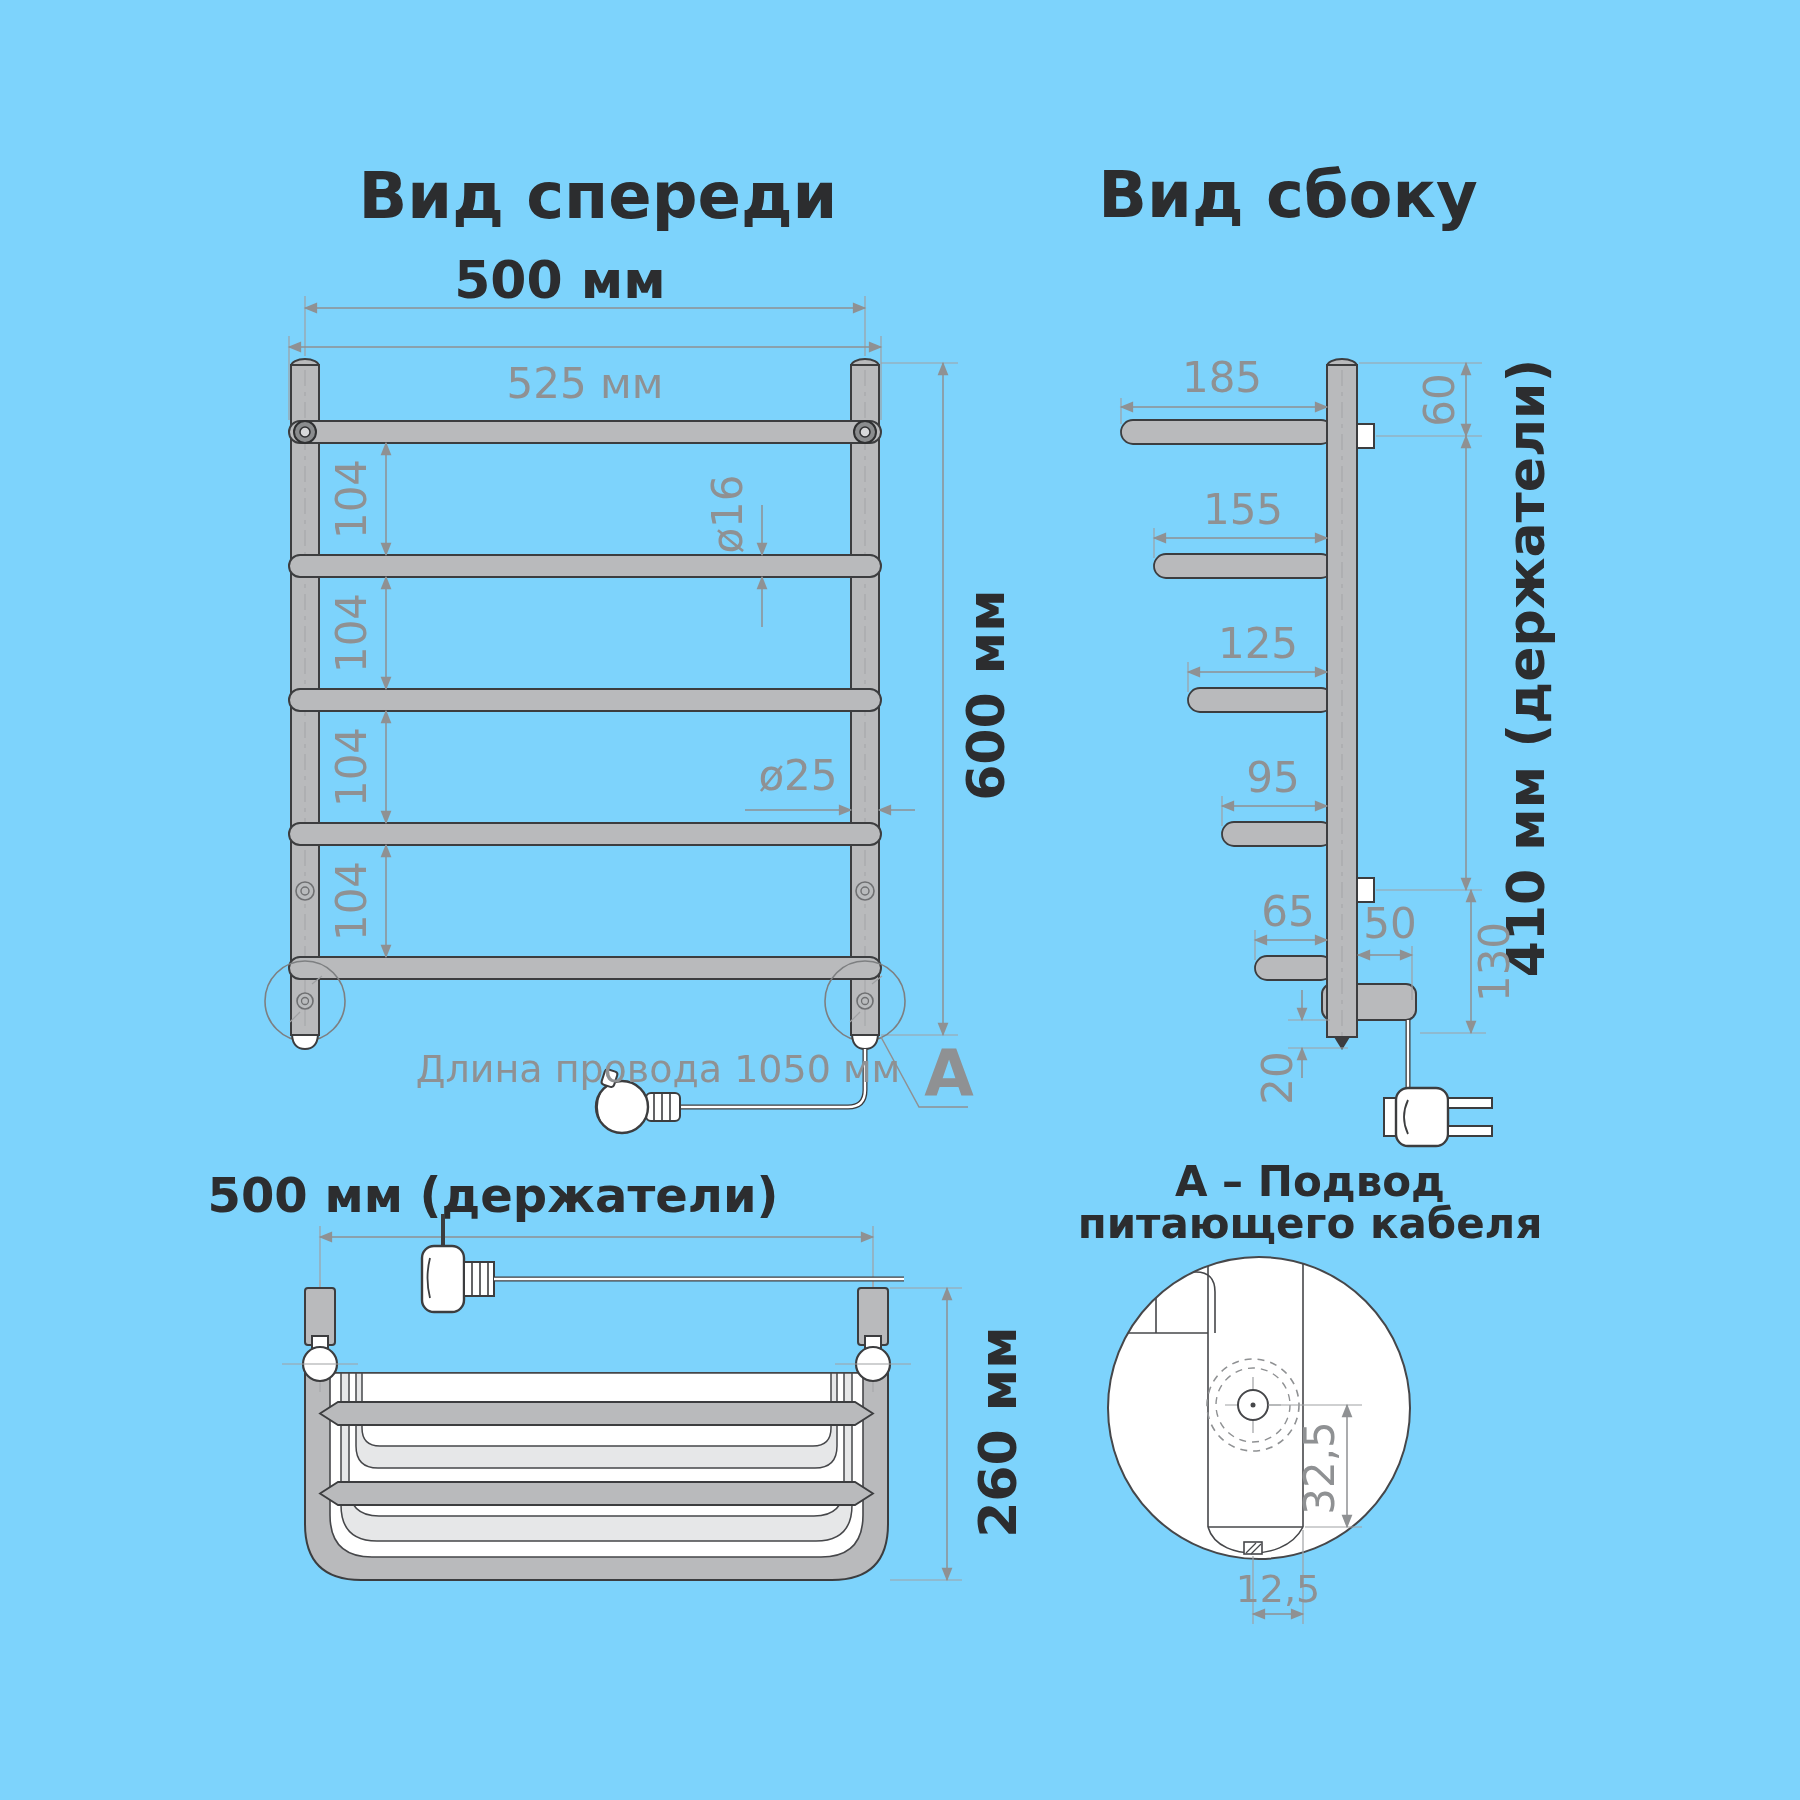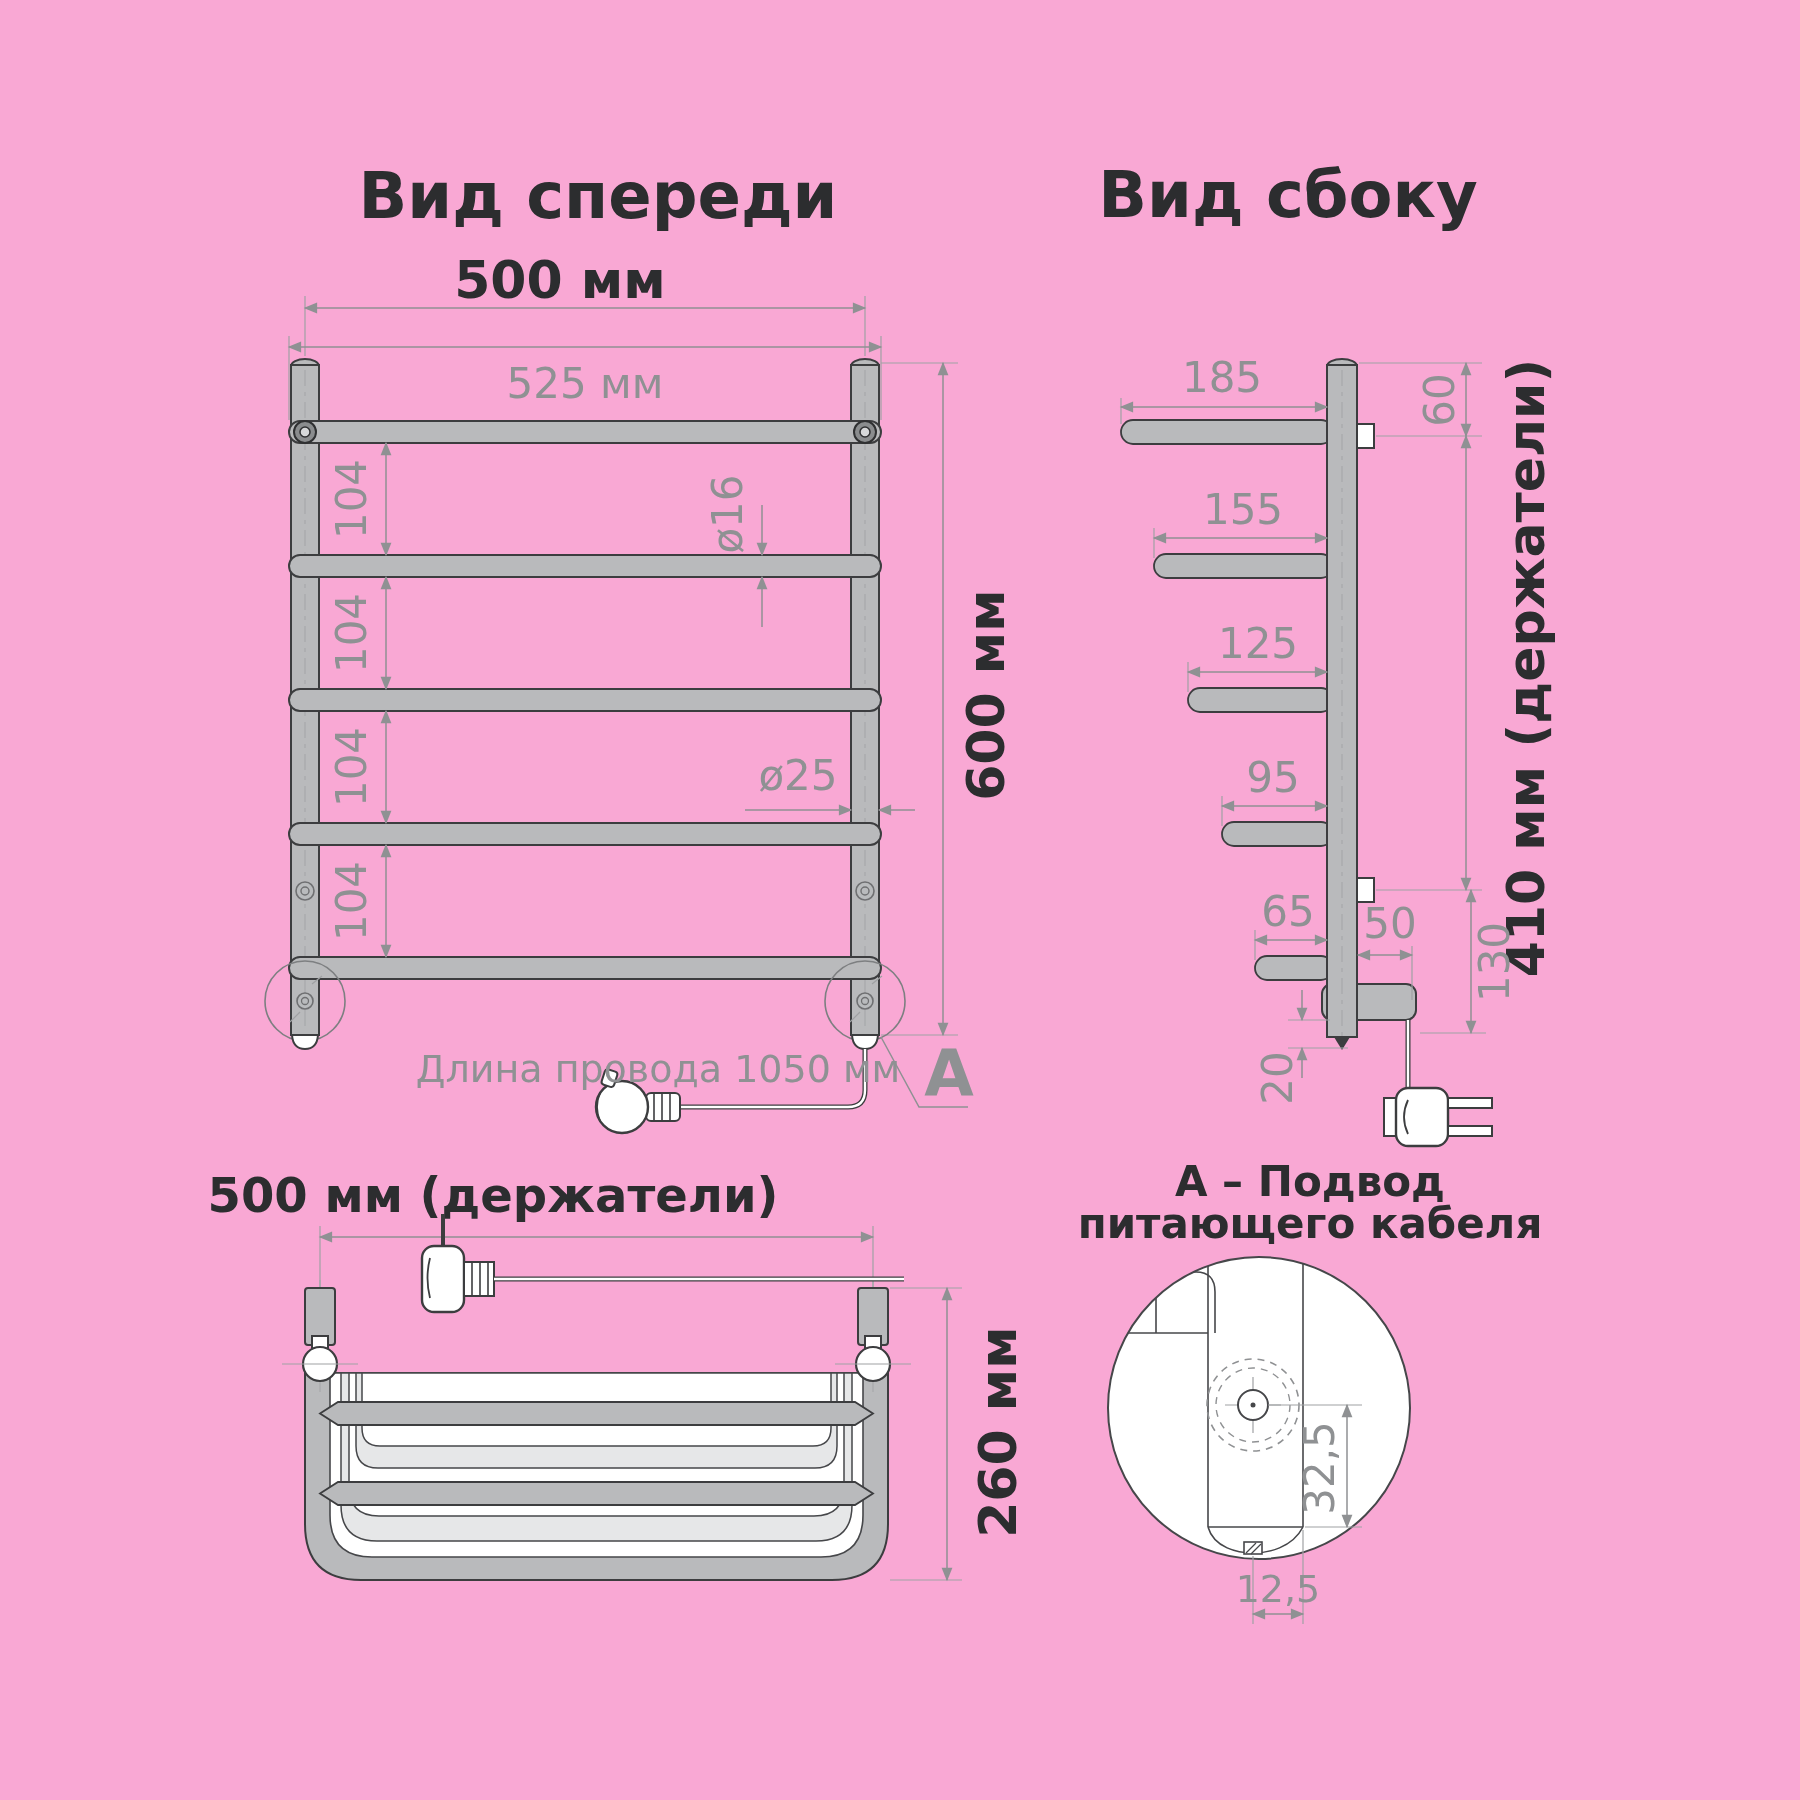--- a/index.html
+++ b/index.html
@@ -1,16 +1,16 @@
 <!DOCTYPE html>
 <html><head>
 <meta charset="utf-8">
 <style>
   html,body{margin:0;padding:0;background:#ffffff;}
-  .page{width:1800px;height:1800px;position:relative;background:#f9a8d4;overflow:hidden;}
+  .page{width:1800px;height:1800px;position:relative;background:#7dd3fc;overflow:hidden;}
   svg{display:block;}
   text{font-family:"DejaVu Sans","Liberation Sans",sans-serif;}
   .title{font-size:64px;font-weight:700;fill:#2c2d2f;}
   .bigdim{font-size:52px;font-weight:700;fill:#2c2d2f;}
   .caption{font-size:42px;font-weight:700;fill:#2c2d2f;}
   .gdim{font-size:42px;fill:#8f9193;}
   .gdim-s{font-size:38px;fill:#8f9193;}
   .amark{font-size:64px;font-weight:700;fill:#8f9193;}
   .tube{fill:#b9babc;stroke:#3c3d3f;stroke-width:2;}
   .tube-thin{fill:#b9babc;stroke:#3c3d3f;stroke-width:1.8;}

